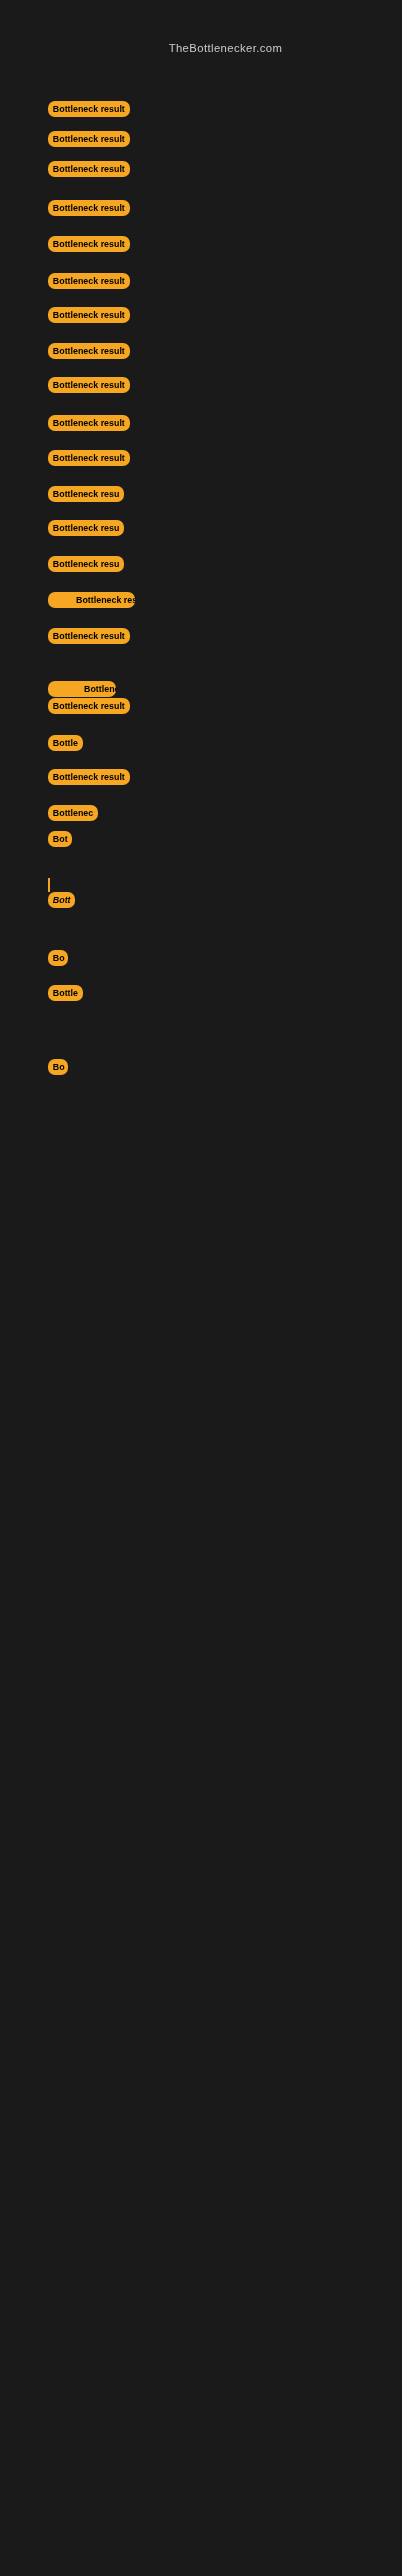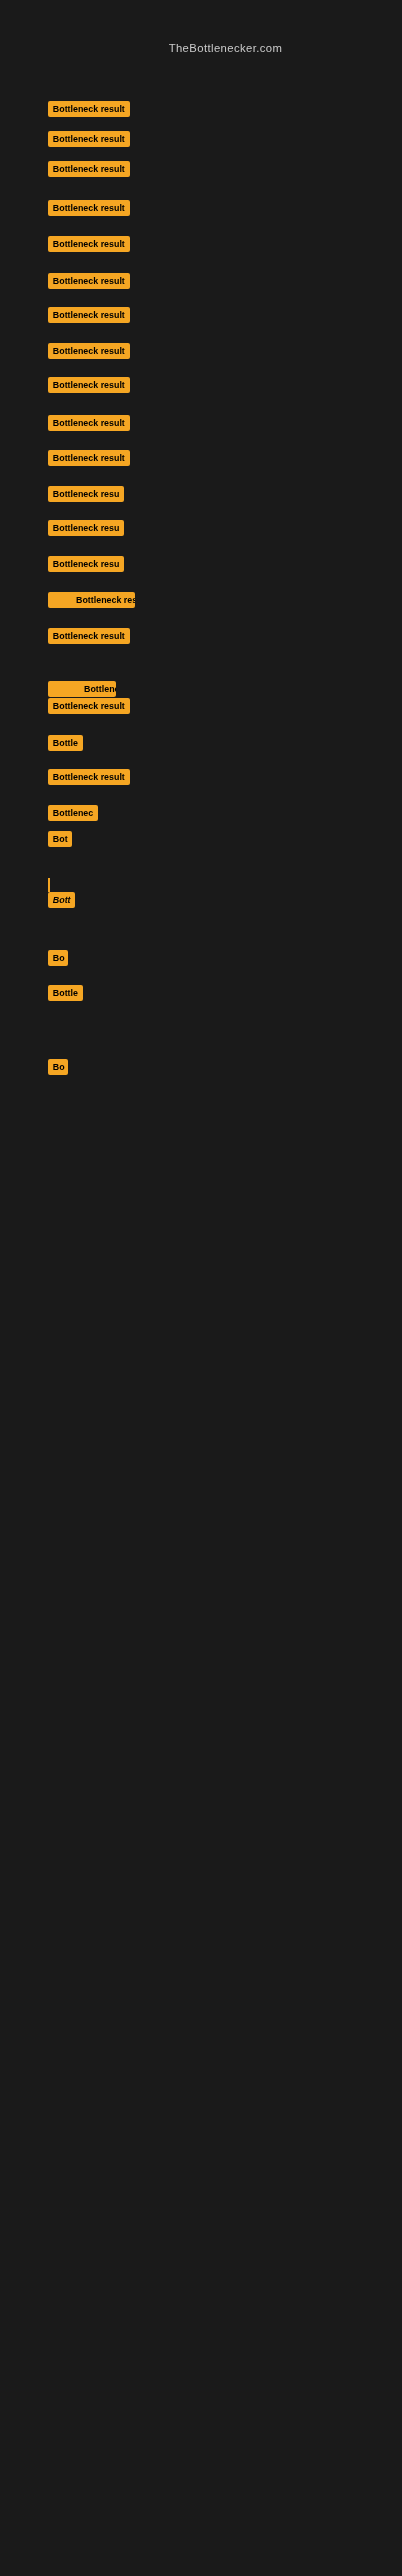--- a/index.html
+++ b/index.html
@@ -24,21 +24,21 @@
       letter-spacing: 0.4px;
     }
 
     .badge {
       display: inline-block;
       background-color: #f5a623;
       color: #000000;
       font-size: 8.9px;
       font-weight: bold;
       padding: 3.2px 4.8px;
-      border-radius: 2px;
+      border-radius: 7px;
       white-space: nowrap;
       overflow: hidden;
     }
 
     .badge-row {
       position: absolute;
       left: 0;
     }
 
     .thin-line {

